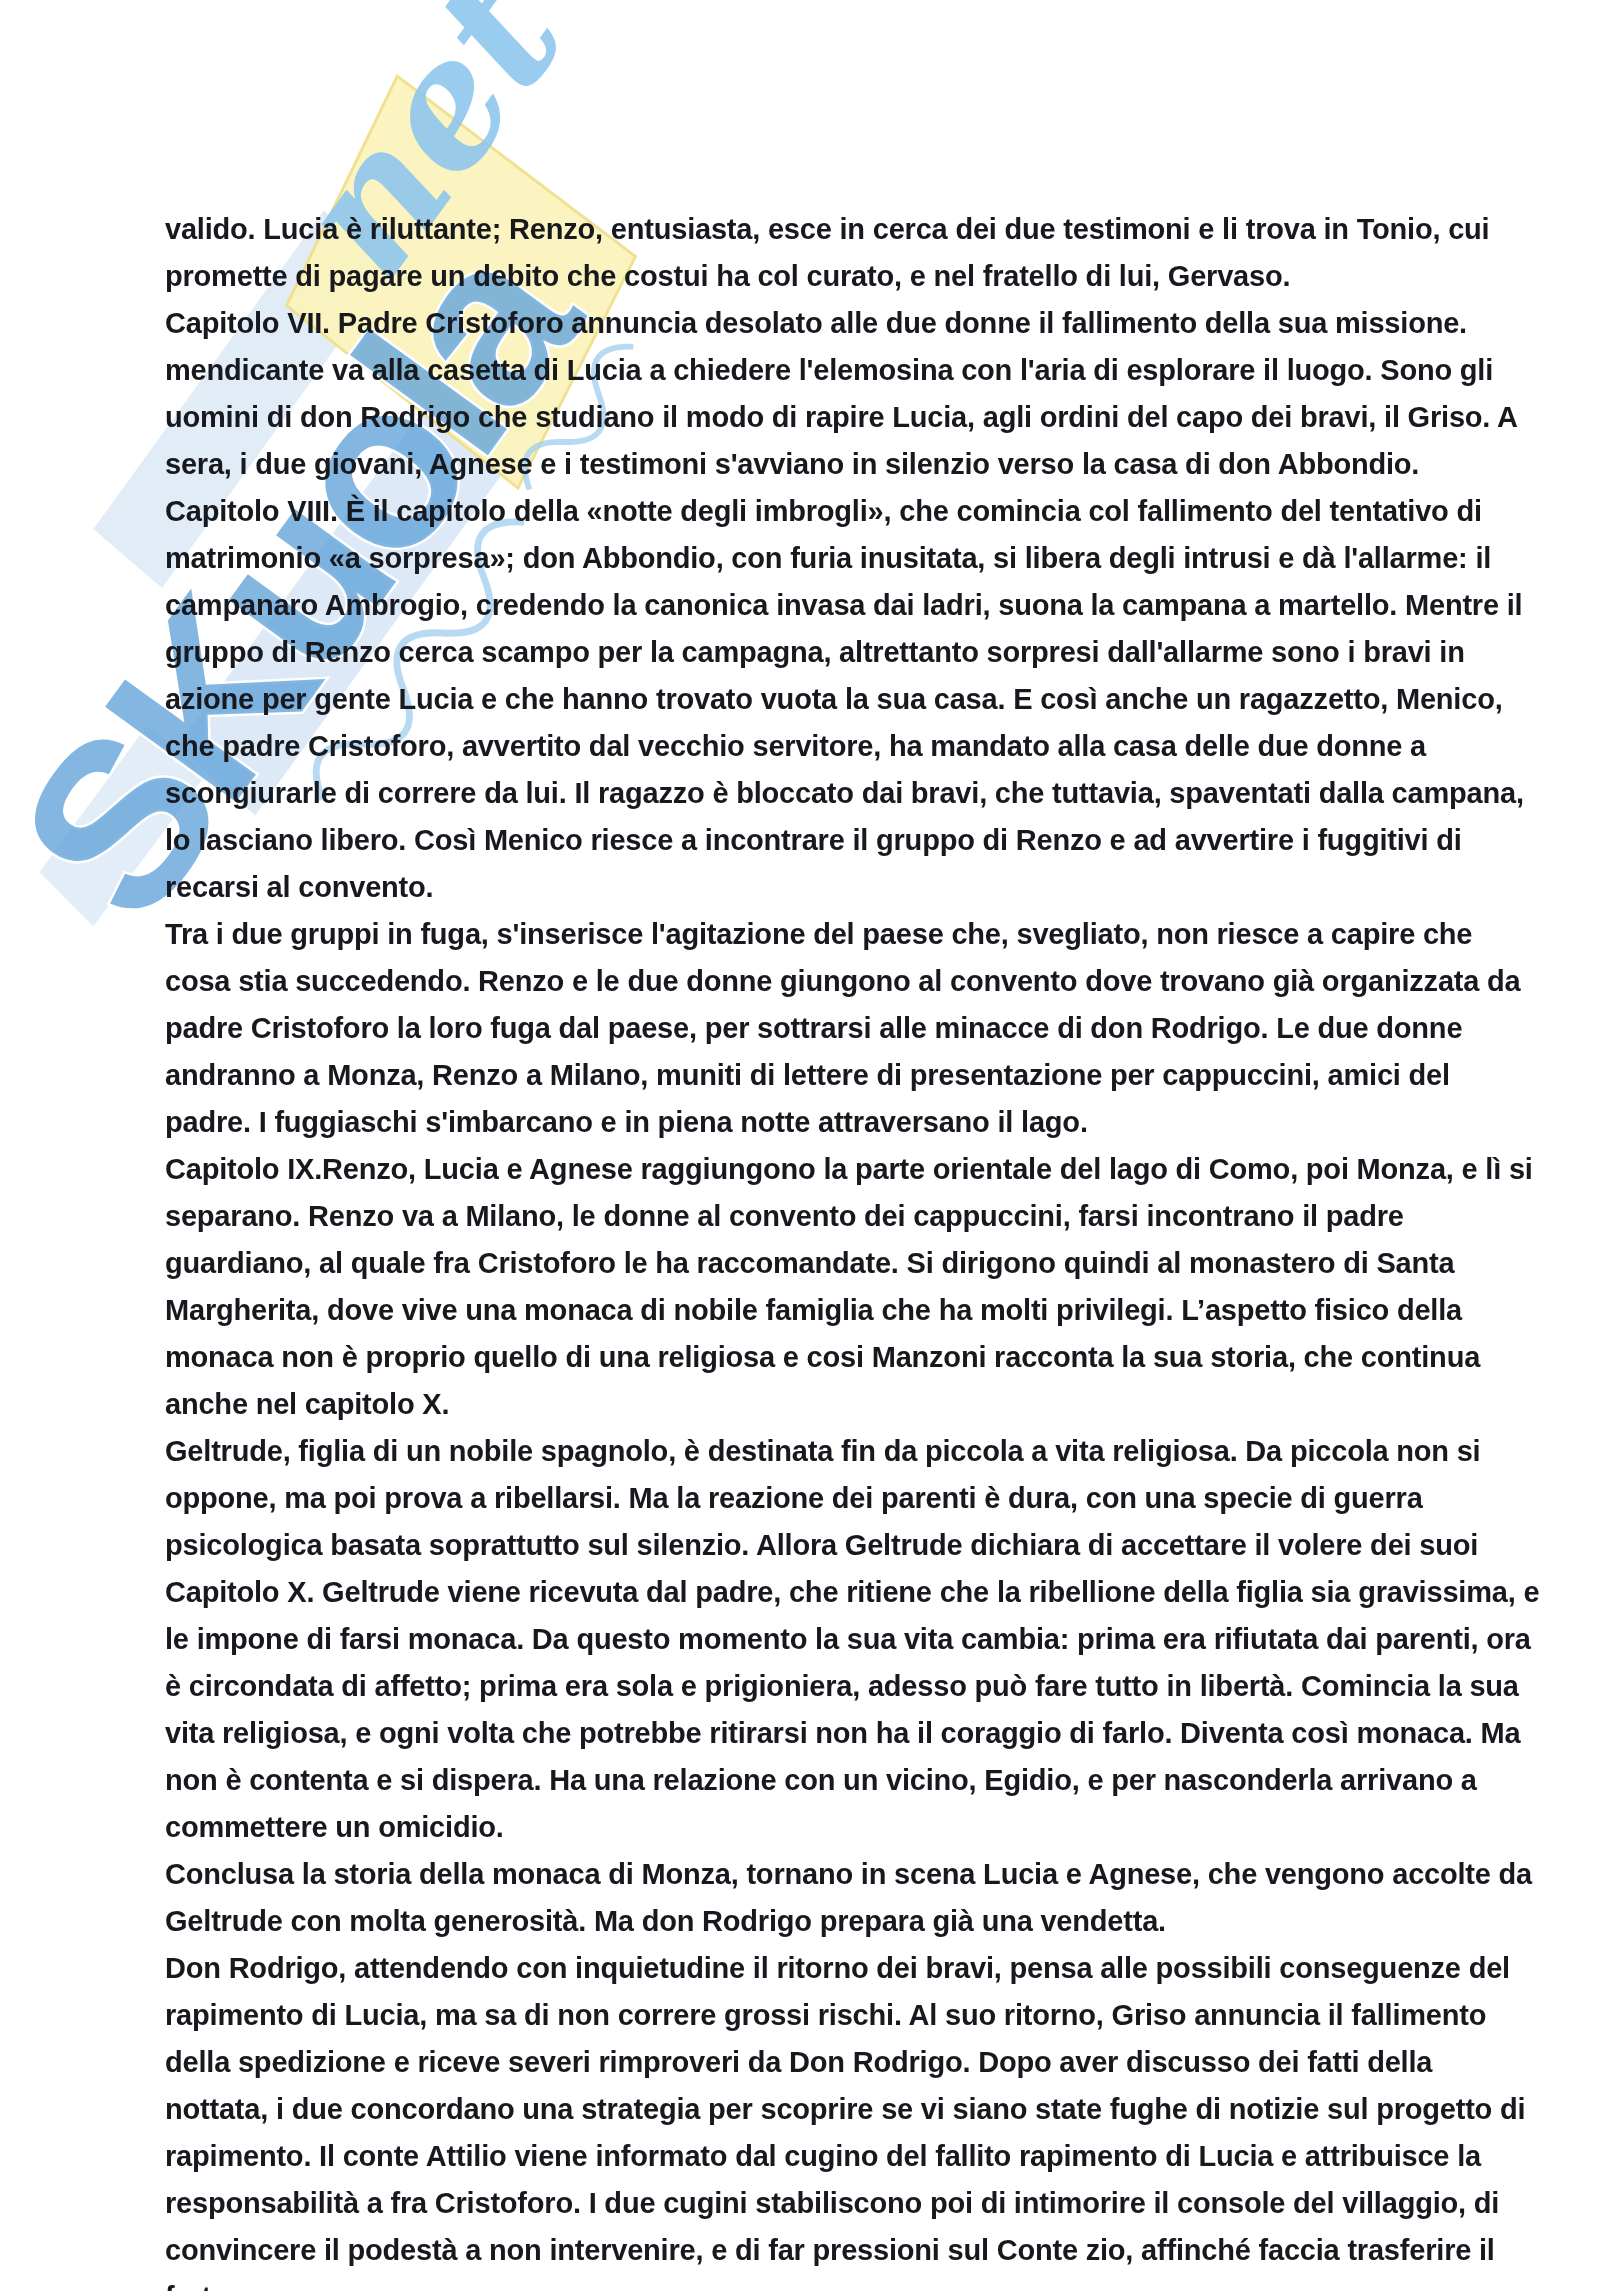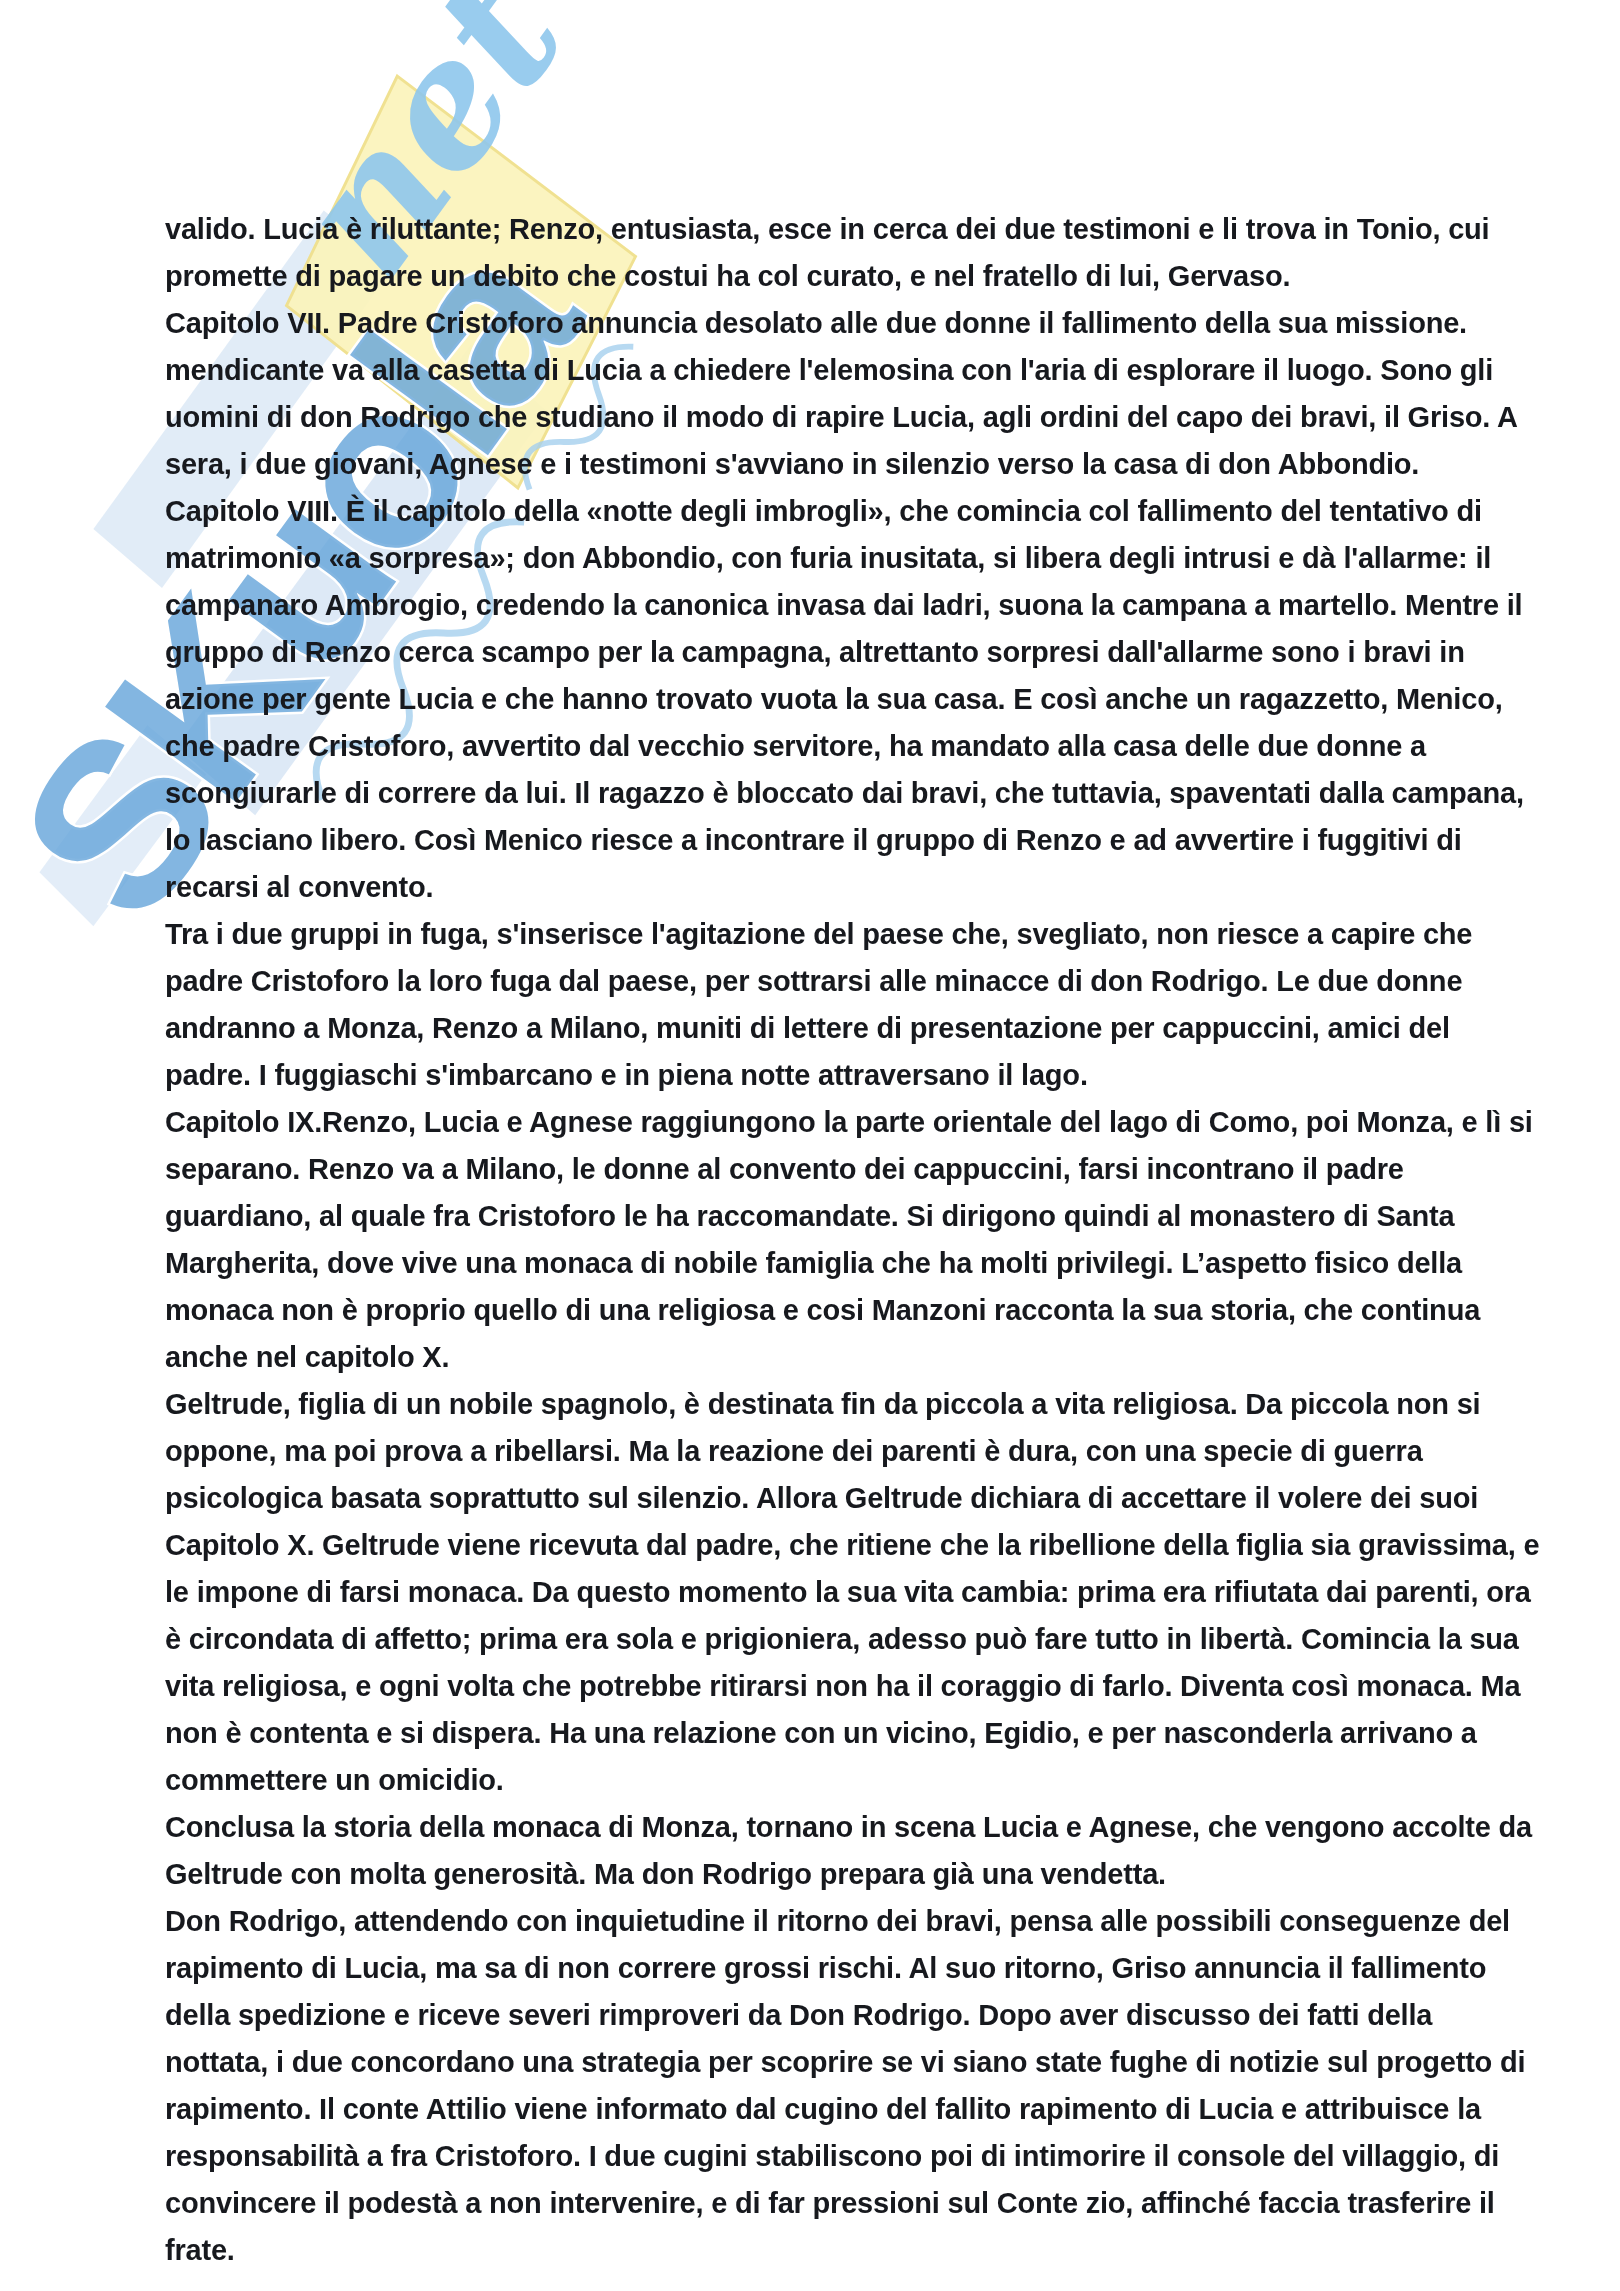--- a/index.html
+++ b/index.html
@@ -89,20 +89,21 @@
       <p class="line">che padre Cristoforo, avvertito dal vecchio servitore, ha mandato alla casa delle due donne a</p>
 
       <p class="line">scongiurarle di correre da lui. Il ragazzo è bloccato dai bravi, che tuttavia, spaventati dalla campana,</p>
 
       <p class="line">lo lasciano libero. Così Menico riesce a incontrare il gruppo di Renzo e ad avvertire i fuggitivi di</p>
 
       <p class="line">recarsi al convento.</p>
 
       <p class="line">Tra i due gruppi in fuga, s'inserisce l'agitazione del paese che, svegliato, non riesce a capire che</p>
 
+      <p class="line">cosa stia succedendo. Renzo e le due donne giungono al convento dove trovano già organizzata da</p>
 
       <p class="line">padre Cristoforo la loro fuga dal paese, per sottrarsi alle minacce di don Rodrigo. Le due donne</p>
 
       <p class="line">andranno a Monza, Renzo a Milano, muniti di lettere di presentazione per cappuccini, amici del</p>
 
       <p class="line">padre. I fuggiaschi s'imbarcano e in piena notte attraversano il lago.</p>
 
       <p class="line">Capitolo IX.Renzo, Lucia e Agnese raggiungono la parte orientale del lago di Como, poi Monza, e lì si</p>
 
       <p class="line">separano. Renzo va a Milano, le donne al convento dei cappuccini, farsi incontrano il padre</p>

